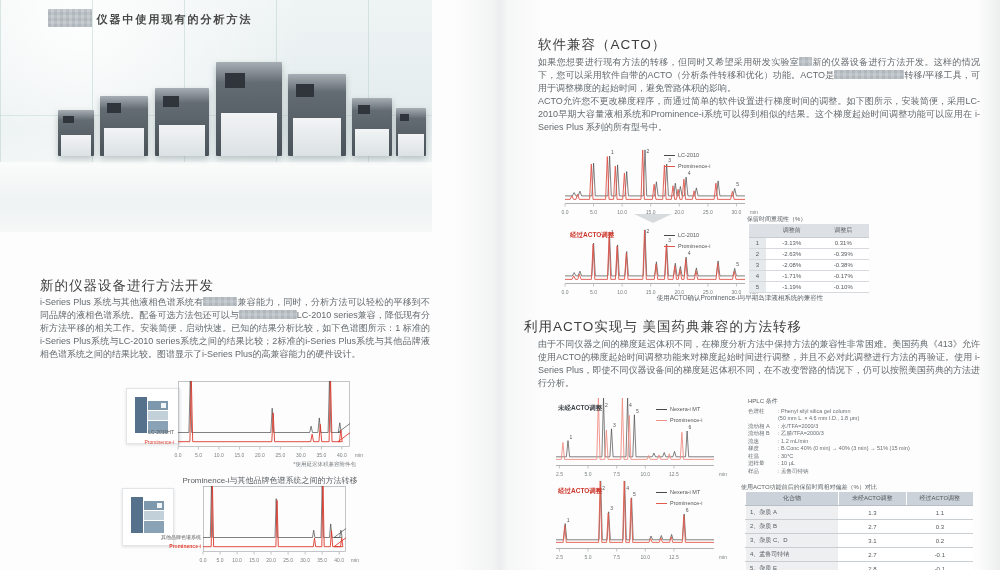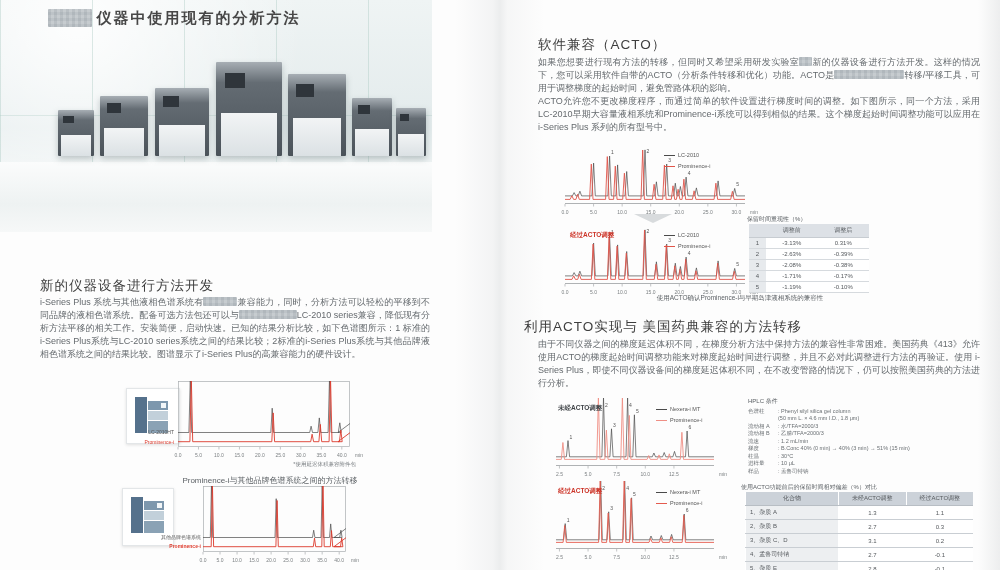--- a/index.html
+++ b/index.html
@@ -16,21 +16,21 @@
       repeating-linear-gradient(0deg, rgba(165,198,190,.30) 0 1px, transparent 1px 116px);}
   #photo .bench{position:absolute;left:0;right:0;bottom:0;height:70px;
     background:linear-gradient(180deg,#fbfcfc,#eef2f2 60%,#f6f8f8);}
   .inst{position:absolute;border-radius:1px;
     background:linear-gradient(180deg,#a7aeb4 0%,#646c73 22%,#4b535a 100%);
     box-shadow:0 3px 6px rgba(90,105,110,.35);}
   .inst::after{content:"";position:absolute;left:8%;right:8%;bottom:0;height:46%;
     background:linear-gradient(180deg,#f2f4f5,#dbe1e4);}
   .inst::before{content:"";position:absolute;left:14%;top:12%;width:30%;height:16%;background:#2f353b;}
   
-  .h1{font-size:15px;font-weight:bold;color:#474747;letter-spacing:2px;}
+  .h1{font-size:11px;font-weight:bold;color:#474747;letter-spacing:2px;}
   .h2{font-size:13.5px;font-weight:normal;color:#3e3e3e;letter-spacing:1px;}
   .body-p{font-size:9px;line-height:13px;color:#656a6e;text-align:justify;margin:0;}
   .redact{display:inline-block;height:9px;vertical-align:-1px;border-radius:1px;
     background:repeating-linear-gradient(90deg,#d4d8db 0 3px,#e3e6e8 3px 6px),
                repeating-linear-gradient(0deg,#d4d8db 0 3px,#dfe2e4 3px 6px);background-blend-mode:multiply;}
   .redact-title{width:44px;height:18px;vertical-align:-4px;}
   .fig-title{font-size:8px;color:#5a5f63;text-align:center;}
   .cap{font-size:6.5px;color:#5a5f63;}
   .note{font-size:5.5px;color:#787d80;}
   .peak-label{font-size:5px;fill:#555;}
@@ -190,21 +190,21 @@
   <div class="trace-label abs" style="left:137px;top:534px;width:64px;color:#555;">其他品牌色谱系统</div>
   <div class="trace-label abs" style="left:137px;top:543px;width:64px;color:#dd3a2c;font-weight:bold;">Prominence-i</div>
 
   <div class="gutter abs"></div>
   <div class="edge abs"></div>
 
   <div class="h2 abs" style="left:538px;top:36px;">软件兼容（ACTO）</div>
 
   <div class="abs" style="left:538px;top:56px;width:442px;">
     <p class="body-p"><span>如果您想要进行现有方法的转移，但同时又希望采用研发实验室</span><span class="redact" style="width:13px;"></span><span>新的仪器设备进行方法开发。这样的情况下，您可以采用软件自带的ACTO（分析条件转移和优化）功能。ACTO是</span><span class="redact" style="width:70px;"></span><span>转移/平移工具，可用于调整梯度的起始时间，避免管路体积的影响。</span></p>
-    <p class="body-p">ACTO允许您不更改梯度程序，而通过简单的软件设置进行梯度时间的调整。如下图所示，同一个方法，采用LC-2010早期大容量液相系统和Prominence-i系统可以得到相似的结果。这个梯度起始时间调整功能可以应用在 i-Series Plus 系列的所有型号中。</p>
+    <p class="body-p">ACTO允许您不更改梯度程序，而通过简单的软件设置进行梯度时间的调整。如下图所示，安装简便，采用LC-2010早期大容量液相系统和Prominence-i系统可以得到相似的结果。这个梯度起始时间调整功能可以应用在 i-Series Plus 系列的所有型号中。</p>
   </div>
 
   <div class="abs" style="left:559px;top:144px;">
       <svg width="208" height="74">
         <g transform="translate(6,2)">
           <line x1="0" y1="57.5" x2="180" y2="57.5" stroke="#8c9093" stroke-width="0.7"></line>
           <path d="M0 49.9 L7.4 49.9 L9.1 46.6 L10.9 49.9 L13.1 49.9 L14.9 45.2 L16.6 49.9 L26.9 49.9 L28.6 17.1 L30.3 49.9 L42.9 49.9 L44.6 10.0 L46.3 49.9 L50.9 49.9 L52.6 18.9 L54.3 49.9 L60.0 49.9 L61.7 25.5 L63.4 49.9 L78.3 49.9 L80.0 3.9 L81.7 49.9 L89.7 49.9 L91.4 35.8 L93.1 49.9 L100.0 49.9 L101.7 18.0 L103.4 49.9 L108.6 49.9 L110.3 37.2 L112.0 49.9 L113.7 49.9 L115.4 40.5 L117.1 49.9 L119.4 49.9 L121.1 31.1 L122.9 49.9 L129.7 49.9 L131.4 41.9 L133.1 49.9 L151.4 49.9 L153.1 34.9 L154.9 49.9 L168.0 49.9 L169.7 42.4 L171.4 49.9 L180 49.9" fill="none" stroke="#4a4a4a" stroke-width="0.7" stroke-linejoin="round"></path>
           <path d="M0 53.4 L5.1 53.4 L6.9 49.8 L8.6 53.4 L10.9 53.4 L12.6 48.3 L14.3 53.4 L24.6 53.4 L26.3 18.1 L28.0 53.4 L40.6 53.4 L42.3 10.6 L44.0 53.4 L48.6 53.4 L50.3 20.1 L52.0 53.4 L57.7 53.4 L59.4 27.2 L61.1 53.4 L76.0 53.4 L77.7 4.0 L79.4 53.4 L87.4 53.4 L89.1 38.3 L90.9 53.4 L97.7 53.4 L99.4 19.1 L101.1 53.4 L106.3 53.4 L108.0 39.8 L109.7 53.4 L111.4 53.4 L113.1 43.3 L114.9 53.4 L117.1 53.4 L118.9 33.2 L120.6 53.4 L127.4 53.4 L129.1 44.8 L130.9 53.4 L149.1 53.4 L150.9 37.2 L152.6 53.4 L165.7 53.4 L167.4 45.3 L169.1 53.4 L180 53.4" fill="none" stroke="#e05449" stroke-width="0.9" stroke-linejoin="round"></path>
           <line x1="0" y1="58" x2="0" y2="60.5" stroke="#9a9ea1" stroke-width="0.6"></line>
           <text x="0" y="68" text-anchor="middle" font-size="5px" fill="#7c8083">0.0</text>

